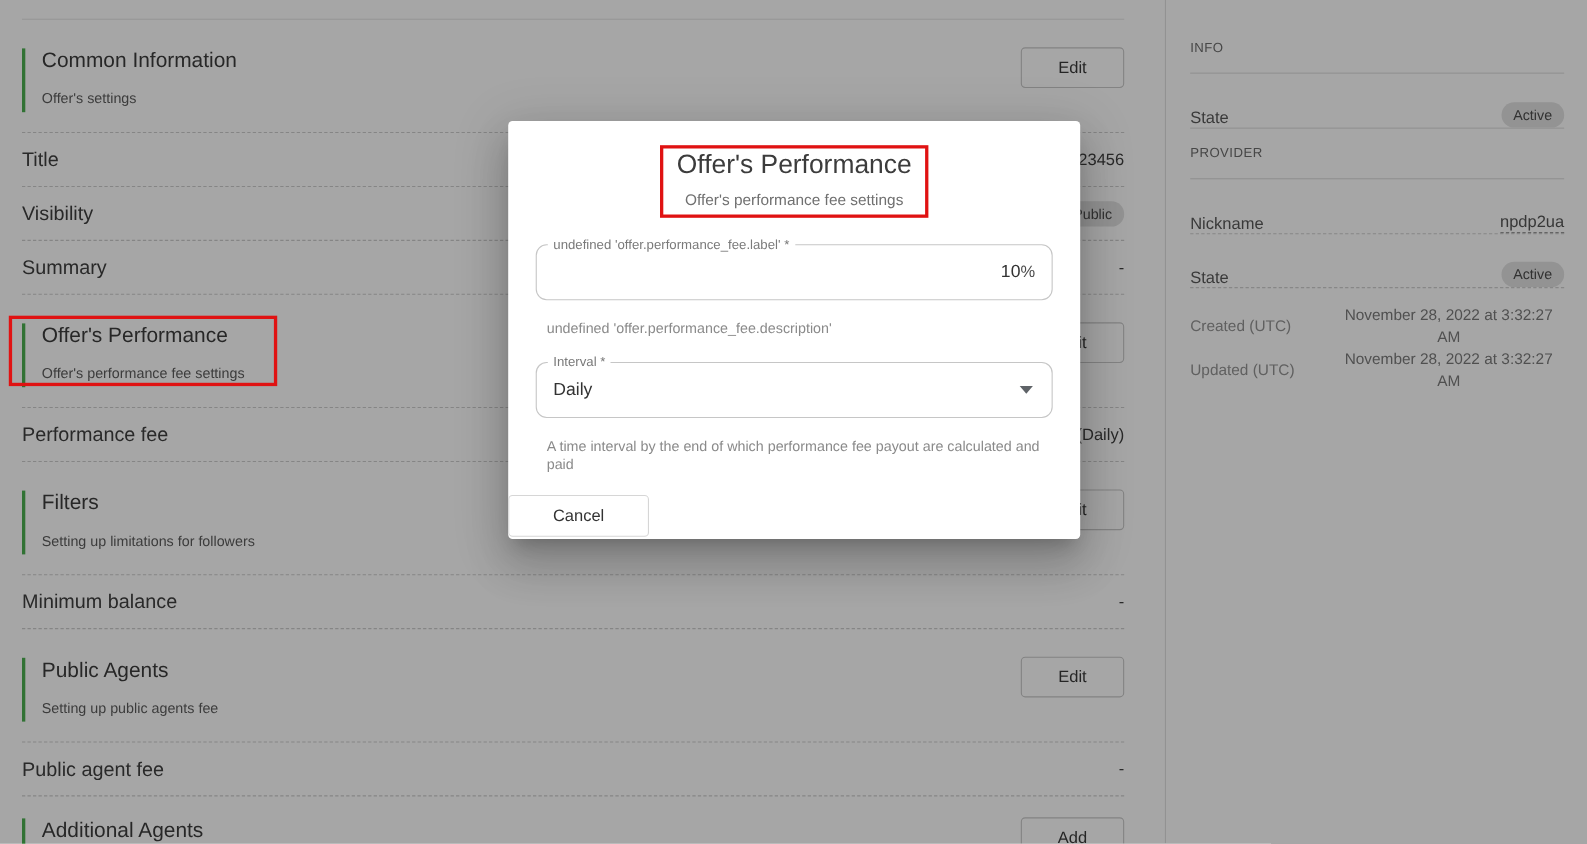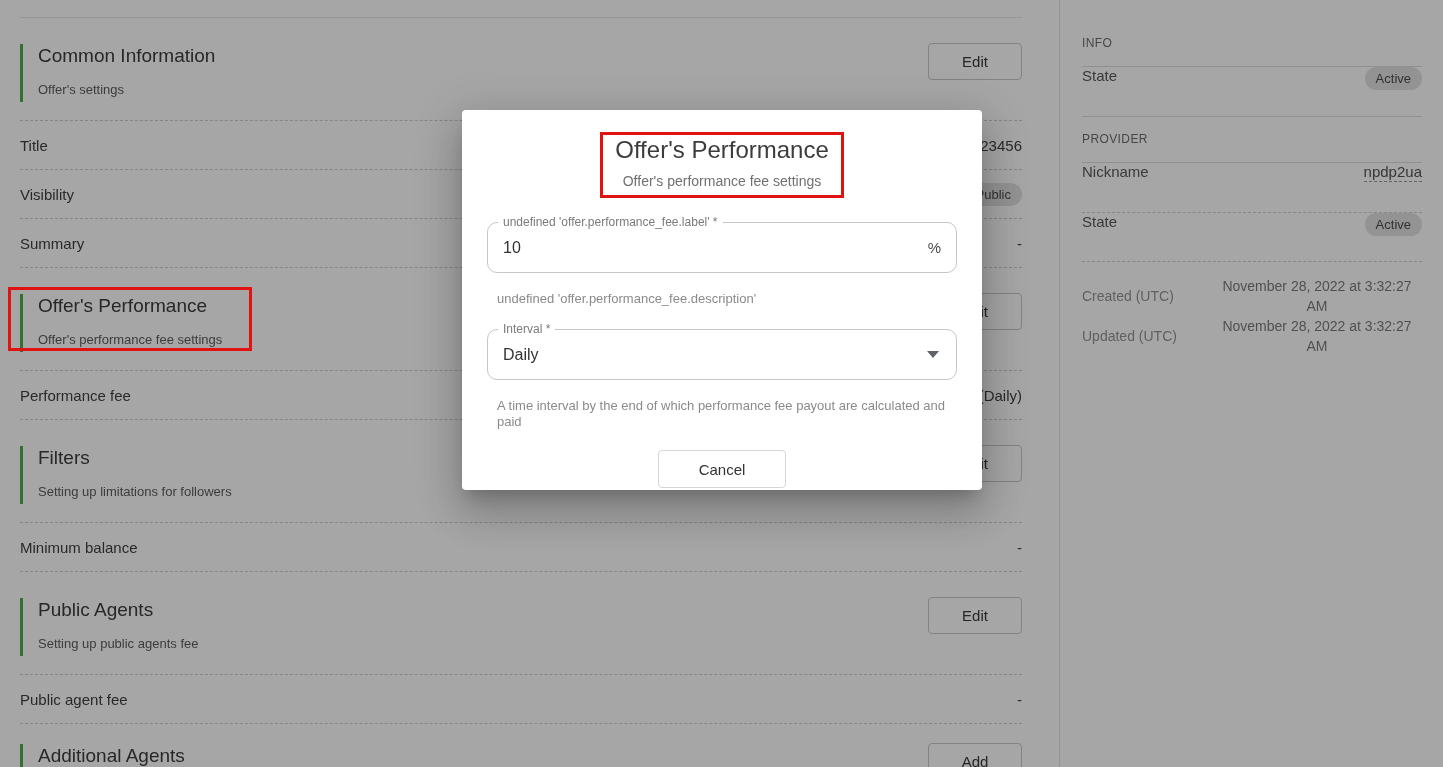--- a/index.html
+++ b/index.html
@@ -34,39 +34,39 @@
     width:94px;height:37px;
     border:1px solid #c9c9c9;border-radius:4px;background:transparent;
     font-size:15px;color:#393939;
     display:flex;align-items:center;justify-content:center;
     font-family:"Liberation Sans", sans-serif;cursor:pointer;
   }
   .section .btn{position:absolute;right:0;top:25px;}
   .section.last .btn{top:19px;}
   .dashed{border-top:1px dashed #cdcdcd;height:0;}
   .row{height:48px;display:flex;align-items:center;justify-content:space-between;}
-  .row-label{font-size:15px;color:#3f3f3f;}
+  .row-label{font-size:18px;color:#3f3f3f;}
   .row-value{font-size:15px;color:#3f3f3f;}
   .chip{
     background:var(--badge-bg);border-radius:14px;
     padding:4px 11px;font-size:13px;color:#4c4c4c;display:inline-block;
   }
 
   
   .sidebar{
     position:absolute;left:1059px;top:0;width:384px;height:767px;
     border-left:1px solid #e0e0e0;
     padding:0 21px 0 22px;
   }
   .sb-header{font-size:12px;color:#6e6e6e;letter-spacing:.4px;line-height:14px;}
   .sb-header.first{padding:36px 0 16px;}
   .sb-header.mid{padding:15px 0 16px;}
   .sb-div-solid{border-top:1px solid #dedede;height:0;}
   .sb-div-dashed{border-top:1px dashed #cfcfcf;height:0;}
-  .sb-row{height:49px;display:flex;align-items:flex-start;justify-content:space-between;}
+  .sb-row{height:49px;display:flex;align-items:flex-end;justify-content:space-between;}
   .sb-row.short{height:48px;}
   .sb-label{font-size:15px;color:#595959;}
   .sb-link{font-size:15px;color:#555;border-bottom:1px dashed #9a9a9a;padding-bottom:1px;cursor:pointer;}
   .sb-date-row{display:flex;justify-content:space-between;align-items:center;min-height:40px;}
   .sb-date-row.first{margin-top:14px;}
   .sb-date-label{font-size:14px;color:#949494;}
   .sb-date-value{font-size:14px;color:#7c7c7c;text-align:center;width:210px;line-height:20px;}
 
   
   .overlay{position:absolute;inset:0;background:rgba(0,0,0,0.35);z-index:10;}
@@ -83,32 +83,32 @@
     display:flex;align-items:center;padding:0 15px;
   }
   .m-field.f1{margin-top:32px;}
   .m-field.f2{margin-top:22px;cursor:pointer;}
   .m-float-label{
     position:absolute;top:-8px;left:10px;background:#fff;
     padding:0 5px;font-size:12px;color:#7a7a7a;white-space:nowrap;
   }
   .m-input{
     border:none;outline:none;flex:1;
-    font-size:16px;color:#333;font-family:"Liberation Sans", sans-serif;background:transparent;
+    font-size:16px;color:#333;font-family:"Liberation Sans", sans-serif;background:transparent;text-align:right;
   }
   .m-suffix{font-size:15px;color:#4a4a4a;}
   .m-select-value{flex:1;font-size:16px;color:#333;}
   .caret{
     width:0;height:0;margin-right:2px;
     border-left:6px solid transparent;border-right:6px solid transparent;
     border-top:7px solid #5f6368;
   }
   .m-helper{margin:6px 25px 0;padding-left:10px;font-size:13px;line-height:16px;color:#8a8a8a;}
   .m-helper.h2{margin-top:8px;}
-  .m-actions{display:flex;justify-content:center;gap:80px;margin-top:20px;}
+  .m-actions{display:flex;justify-content:center;gap:80px;margin-top:20px;flex-direction:column;}
   .m-btn{
     height:38px;border:1px solid #d6d6d6;border-radius:4px;background:#fff;
     font-size:15px;font-family:"Liberation Sans", sans-serif;cursor:pointer;
     display:flex;align-items:center;justify-content:center;
   }
   .m-btn.cancel{width:128px;color:#333;}
   .m-btn.save{width:135px;color:var(--save-green);}
 
   
   .annotation{position:absolute;border:3px solid var(--annotation-red);z-index:30;background:transparent;}

